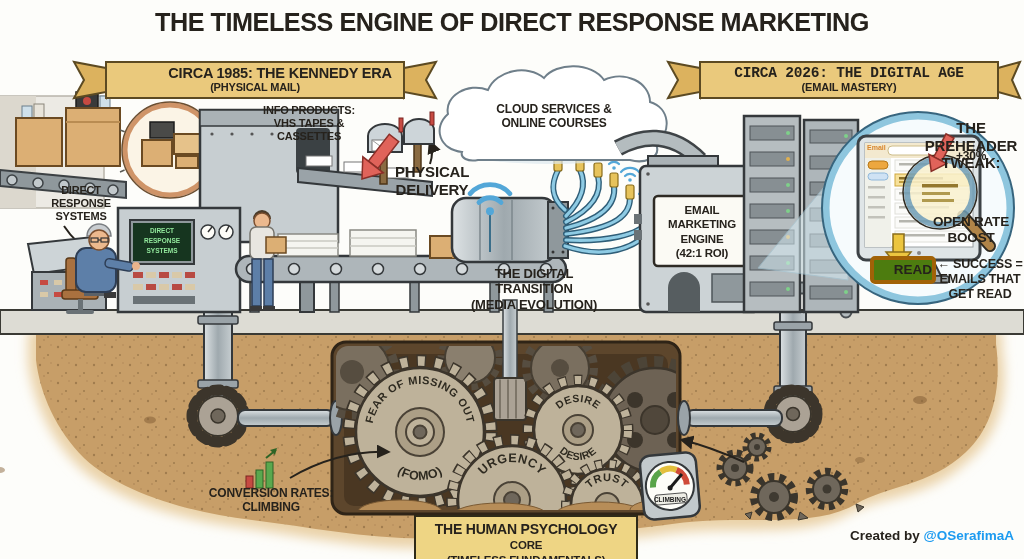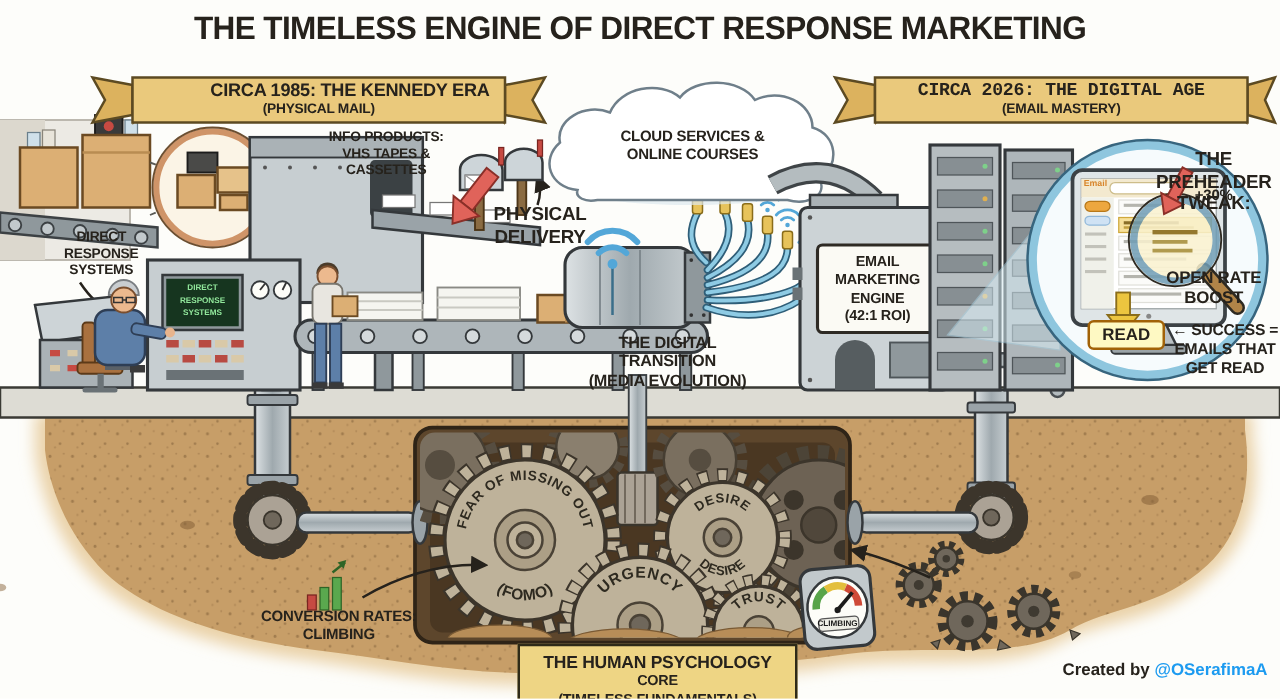--- a/index.html
+++ b/index.html
@@ -18,22 +18,22 @@
   .lbl-phys{left:390px;top:163px;width:84px;font-size:15px;}
   .lbl-drs{left:36px;top:184px;width:90px;font-size:11px;}
   .lbl-screen{left:133px;top:226px;width:58px;font-size:6.5px;color:#92e89c;line-height:1.5;letter-spacing:0;}
   .lbl-cloud{left:470px;top:102px;width:168px;font-size:12px;}
   .lbl-trans{left:452px;top:266px;width:164px;font-size:13px;}
   .lbl-engine{left:657px;top:203px;width:90px;font-size:11.5px;line-height:1.25;}
   .lbl-pre1{left:922px;top:102px;width:98px;font-size:15px;margin-top:17px;}
   .lbl-boost{left:922px;top:149px;width:98px;font-size:12px;}
   .lbl-pre2{left:922px;top:171px;width:98px;font-size:13.5px;margin-top:43px;}
   .read-btn{position:absolute;z-index:5;left:870px;top:256px;width:58px;height:20px;line-height:20px;
-            background:#fef9c3;border:2px solid #a16207;border-radius:5px;font-weight:bold;
-            font-size:13.5px;text-align:center;}
+            background:#4d7c0f;border:4px solid #a16207;border-radius:5px;font-weight:bold;
+            font-size:13.5px;text-align:right;}
   .lbl-success{left:936px;top:257px;width:88px;font-size:12.5px;}
   .lbl-conv{left:196px;top:486px;width:150px;font-size:12px;}
   .lbl-gauge{left:645px;top:496px;width:50px;font-size:6.5px;color:#1c1c1c;letter-spacing:0;}
   .lbl-hacks{left:698px;top:511px;width:170px;font-size:12px;}
   .core-box{left:414px;top:515px;width:220px;font-size:11.5px;background:#eed584;
             border:2.5px solid #2e2a18;padding:3px 0 4px;line-height:1.3;}
   .core-box::first-line{font-size:14px;}
   .lbl-hacks::first-line{font-size:13px;}
   .credit{position:absolute;z-index:5;right:10px;top:528px;font-weight:bold;font-size:13.5px;}
   .credit .handle{color:#1d9bf0;}

